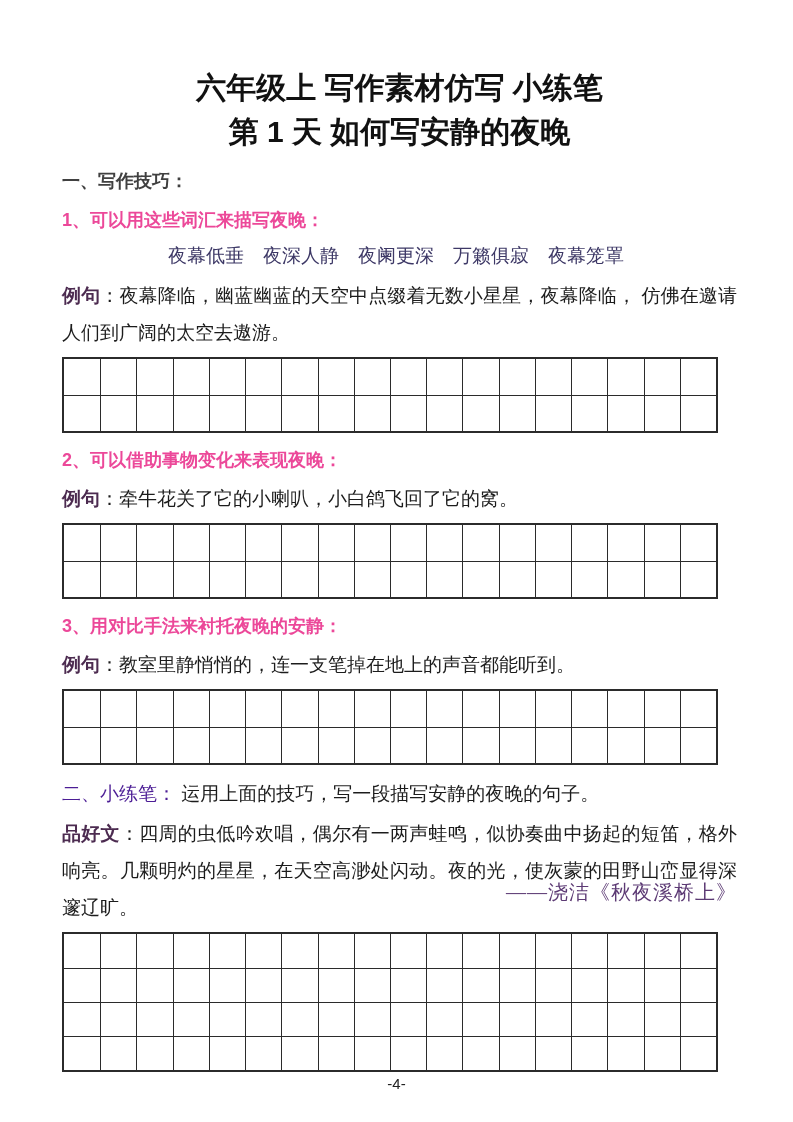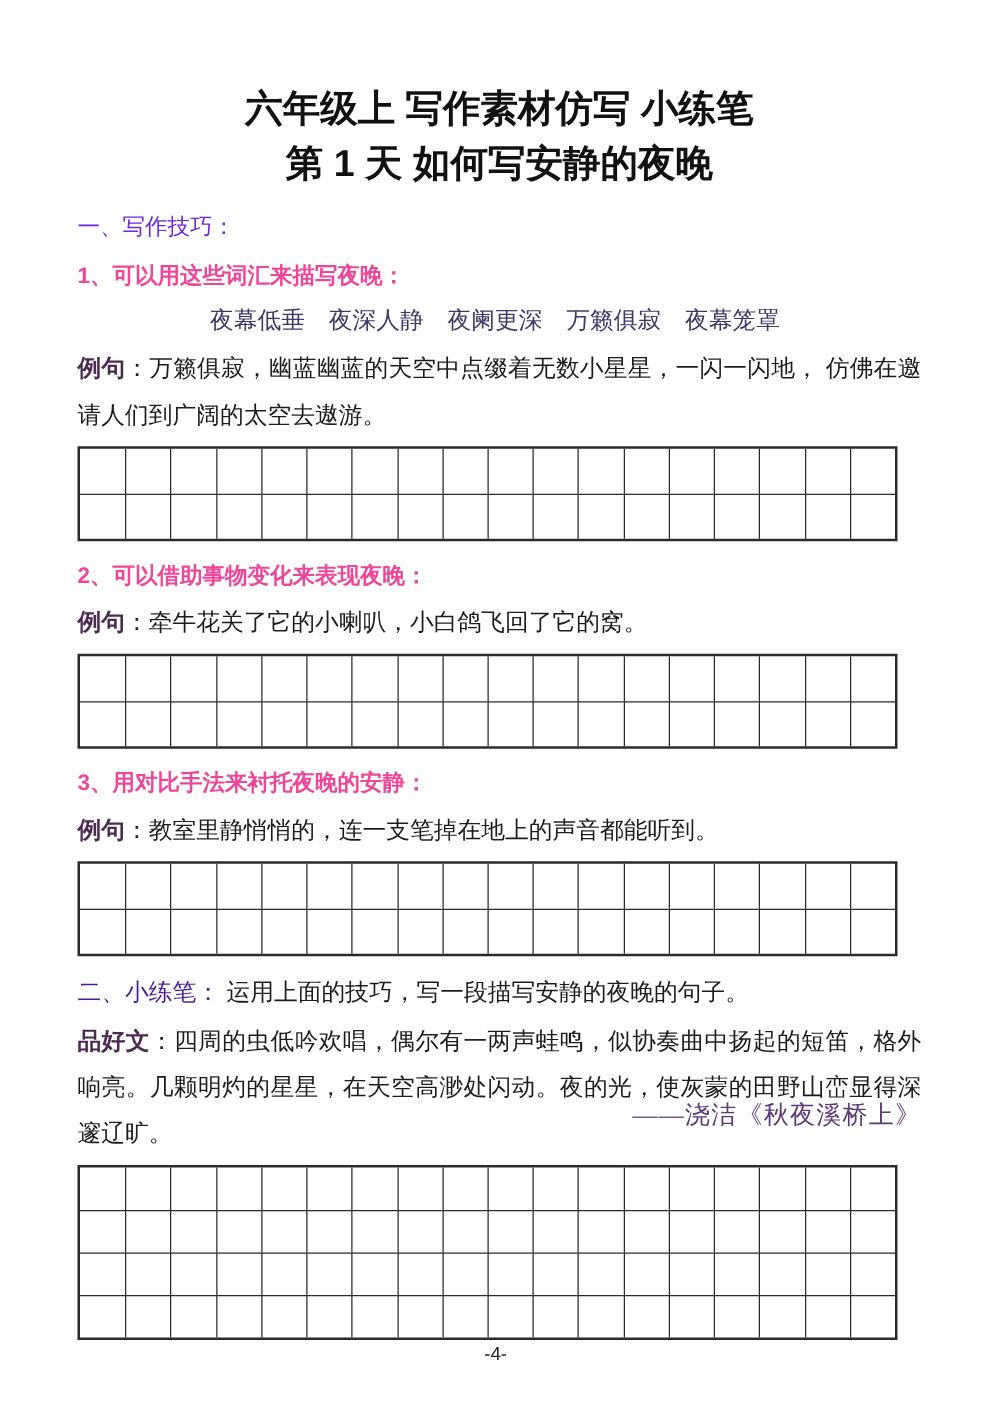--- a/index.html
+++ b/index.html
@@ -29,22 +29,22 @@
     margin-top:66px;
     text-align:center;
     font-weight:bold;
     font-size:30px;
     line-height:44px;
     color:#111;
   }
   .sec-heading{
     margin-top:15px;
     font-size:18px;
-    font-weight:normal;
-    color:#6d28d9;
+    font-weight:bold;
+    color:#404040;
   }
   .sub-heading{
     margin-top:15px;
     font-size:18px;
     font-weight:bold;
     color:#ec4899;
   }
   .vocab{
     margin-top:11px;
     padding-left:106px;
@@ -107,21 +107,21 @@
     <div>六年级上 写作素材仿写 小练笔</div>
     <div>第 1 天 如何写安静的夜晚</div>
   </div>
 
   <div class="sec-heading">一、写作技巧：</div>
 
   <div>
     <div class="sub-heading">1、可以用这些词汇来描写夜晚：</div>
     <div class="vocab">夜幕低垂　夜深人静　夜阑更深　万籁俱寂　夜幕笼罩</div>
     <div class="para">
-      <span class="label-plum">例句</span><span>：万籁俱寂，幽蓝幽蓝的天空中点缀着无数小星星，一闪一闪地， 仿佛在邀请人们到广阔的太空去遨游。</span>
+      <span class="label-plum">例句</span><span>：夜幕降临，幽蓝幽蓝的天空中点缀着无数小星星，夜幕降临， 仿佛在邀请人们到广阔的太空去遨游。</span>
     </div>
     <div class="wgrid" style="grid-template-columns: repeat(18, 1fr);">
         <div class="cell fc fr"></div>
         <div class="cell fr"></div>
         <div class="cell fr"></div>
         <div class="cell fr"></div>
         <div class="cell fr"></div>
         <div class="cell fr"></div>
         <div class="cell fr"></div>
         <div class="cell fr"></div>

